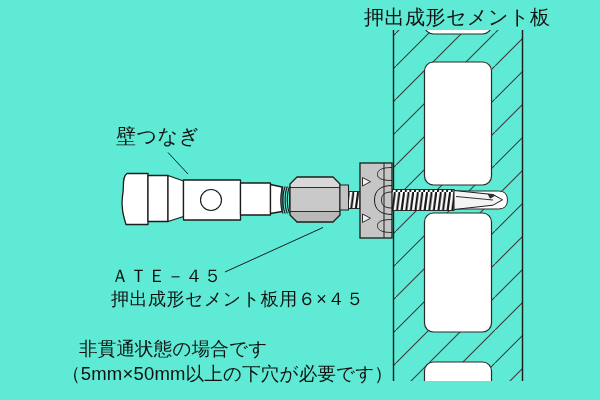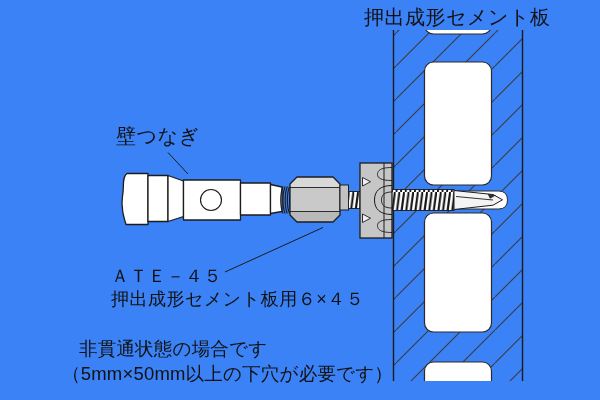--- a/index.html
+++ b/index.html
@@ -1,19 +1,19 @@
 <!DOCTYPE html>
 <html><head>
 <meta charset="utf-8">
 <style>
   html,body{margin:0;padding:0;background:#fff;}
   .stage{
     position:relative;
     width:600px;height:400px;
-    background:#3b82f6;
+    background:#5eead4;
     overflow:hidden;
     font-family:"Liberation Sans","DejaVu Sans",sans-serif;
   }
   svg{display:block;}
   text{
     fill:#111;
     font-family:"Liberation Sans","DejaVu Sans",sans-serif;
     font-weight:500;
   }
   .lbl-lg{font-size:20px;letter-spacing:0.5px;}

